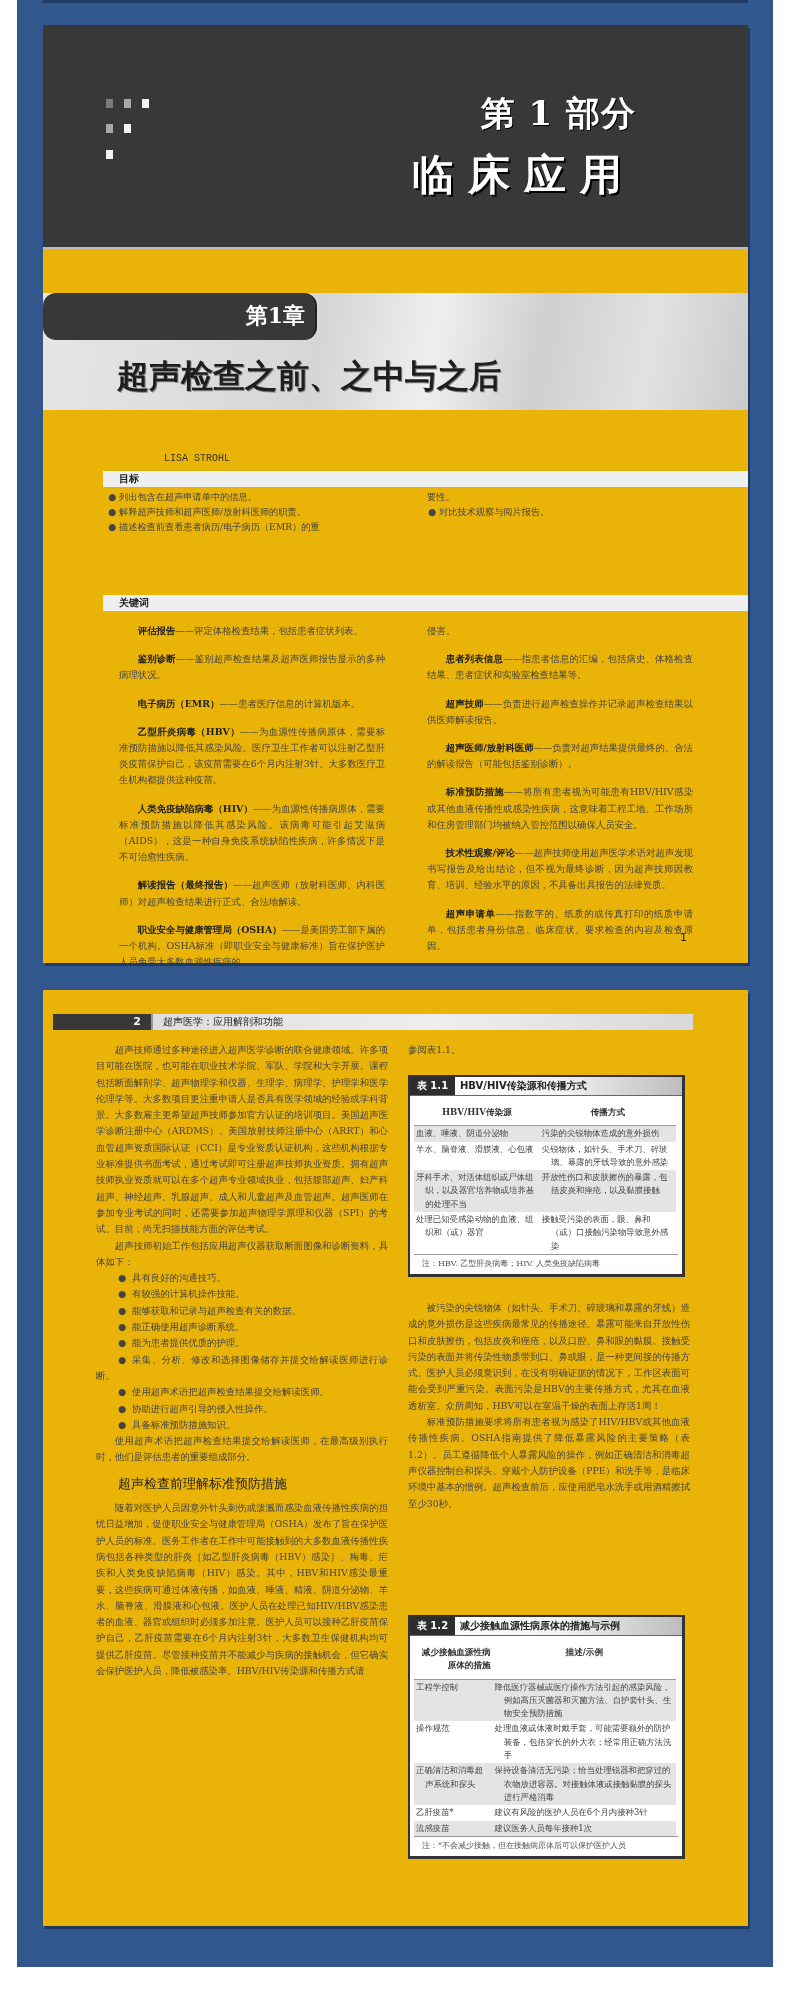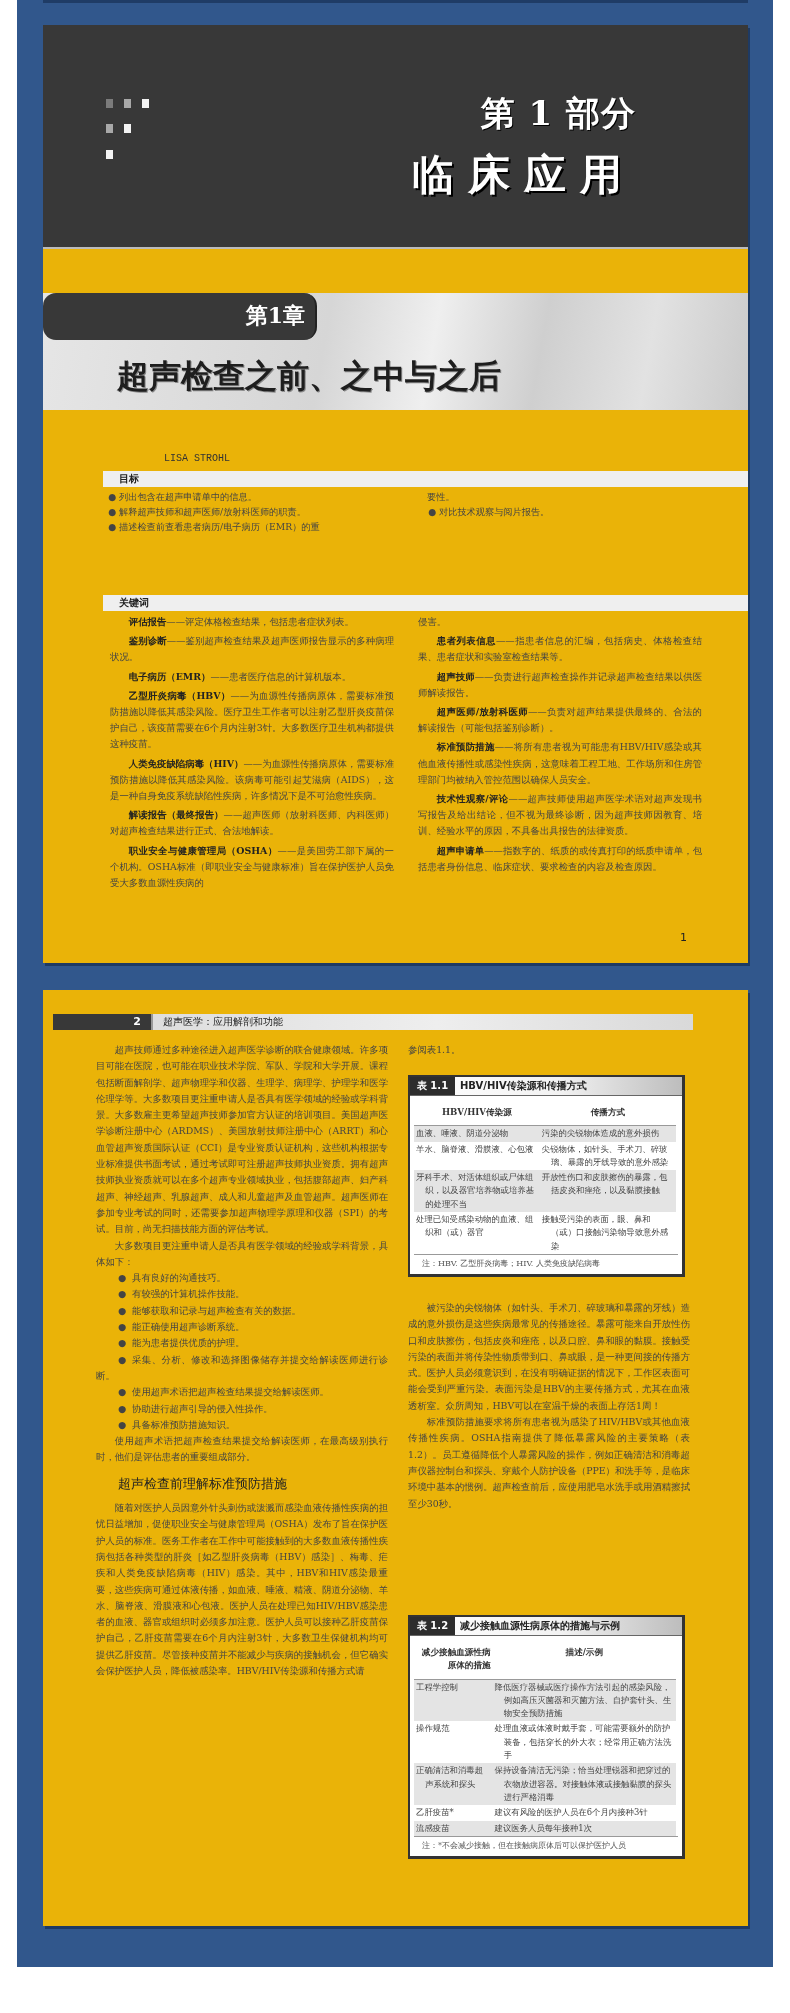--- a/index.html
+++ b/index.html
@@ -20,21 +20,21 @@
   .chap-num{position:absolute;right:10px;top:8px;color:#fff;font-size:22px;font-weight:bold;font-family:"DejaVu Serif",serif;}
   .chap-title{position:absolute;left:74px;top:62px;font-family:"DejaVu Sans",sans-serif;font-size:32px;font-weight:bold;color:#1e1e1e;text-shadow:1px 1px 0 #888;}
   .author{position:absolute;left:100px;top:428px;font-family:Liberation Mono, monospace;font-size:10px;color:#333;margin-left:21px;}
 
   .sec-head{position:absolute;left:60px;width:630px;height:16px;background:#efefef;font-family:"DejaVu Sans",sans-serif;font-size:10px;font-weight:bold;color:#222;padding-left:16px;line-height:16px;}
   .obj-list{position:absolute;font-family:"DejaVu Serif",serif;font-size:9.2px;line-height:15px;color:#444;margin:0;padding:0;list-style:none;}
   .obj-list li{position:relative;padding-left:12px;}
   .obj-list li.cont{padding-left:0;}
   .obj-list li .b{position:absolute;left:1px;top:0;}
   .kw-col{position:absolute;font-size:9.4px;line-height:16.2px;color:#444;text-align:justify;}
-  .kw-col p{margin:3px;text-indent:2em;}
+  .kw-col p{margin:12px;text-indent:2em;}
   .kw-col p.noind{text-indent:0;}
   .kw-col b{color:#222;}
   .pagenum{position:absolute;font-family:"DejaVu Sans",sans-serif;font-size:11px;color:#222;}
 
   
   .run-head{position:absolute;left:10px;top:24px;width:640px;height:16px;background:linear-gradient(90deg,#d8d8d8,#eee 60%,#d9d9d9);}
   .run-num{position:absolute;left:0;top:0;width:100px;height:16px;background:#383838;color:#fff;font-family:"DejaVu Sans",sans-serif;font-size:11px;font-weight:bold;text-align:right;padding-right:10px;line-height:16px;box-sizing:border-box;border-right:2px solid #999;}
   .run-title{position:absolute;left:110px;top:0;font-family:"DejaVu Sans",sans-serif;font-size:10px;color:#222;line-height:16px;}
   .col{position:absolute;font-size:9.4px;line-height:16.3px;color:#444;text-align:justify;}
   .col p{margin:0;text-indent:2em;}
@@ -119,21 +119,21 @@
 </div>
 
 <div class="page" id="page2">
   <div class="run-head">
     <div class="run-num">2</div>
     <div class="run-title">超声医学：应用解剖和功能</div>
   </div>
 
   <div class="col" style="left:53px;top:52px;width:292px">
     <p>超声技师通过多种途径进入超声医学诊断的联合健康领域。许多项目可能在医院，也可能在职业技术学院、军队、学院和大学开展。课程包括断面解剖学、超声物理学和仪器、生理学、病理学、护理学和医学伦理学等。大多数项目更注重申请人是否具有医学领域的经验或学科背景。大多数雇主更希望超声技师参加官方认证的培训项目。美国超声医学诊断注册中心（ARDMS）、美国放射技师注册中心（ARRT）和心血管超声资质国际认证（CCI）是专业资质认证机构，这些机构根据专业标准提供书面考试，通过考试即可注册超声技师执业资质。拥有超声技师执业资质就可以在多个超声专业领域执业，包括腹部超声、妇产科超声、神经超声、乳腺超声、成人和儿童超声及血管超声。超声医师在参加专业考试的同时，还需要参加超声物理学原理和仪器（SPI）的考试。目前，尚无扫描技能方面的评估考试。</p>
-    <p>大多数项目更注重申请人是否具有医学领域的经验或学科背景，具体如下：</p>
+    <p>超声技师初始工作包括应用超声仪器获取断面图像和诊断资料，具体如下：</p>
     <ul>
       <li><span class="b">●</span><span>具有良好的沟通技巧。</span></li>
       <li><span class="b">●</span><span>有较强的计算机操作技能。</span></li>
       <li><span class="b">●</span><span>能够获取和记录与超声检查有关的数据。</span></li>
       <li><span class="b">●</span><span>能正确使用超声诊断系统。</span></li>
       <li><span class="b">●</span><span>能为患者提供优质的护理。</span></li>
       <li class="wrap"><span class="b">●</span><span>采集、分析、修改和选择图像储存并提交给解读医师进行诊断。</span></li>
       <li><span class="b">●</span><span>使用超声术语把超声检查结果提交给解读医师。</span></li>
       <li><span class="b">●</span><span>协助进行超声引导的侵入性操作。</span></li>
       <li><span class="b">●</span><span>具备标准预防措施知识。</span></li>

